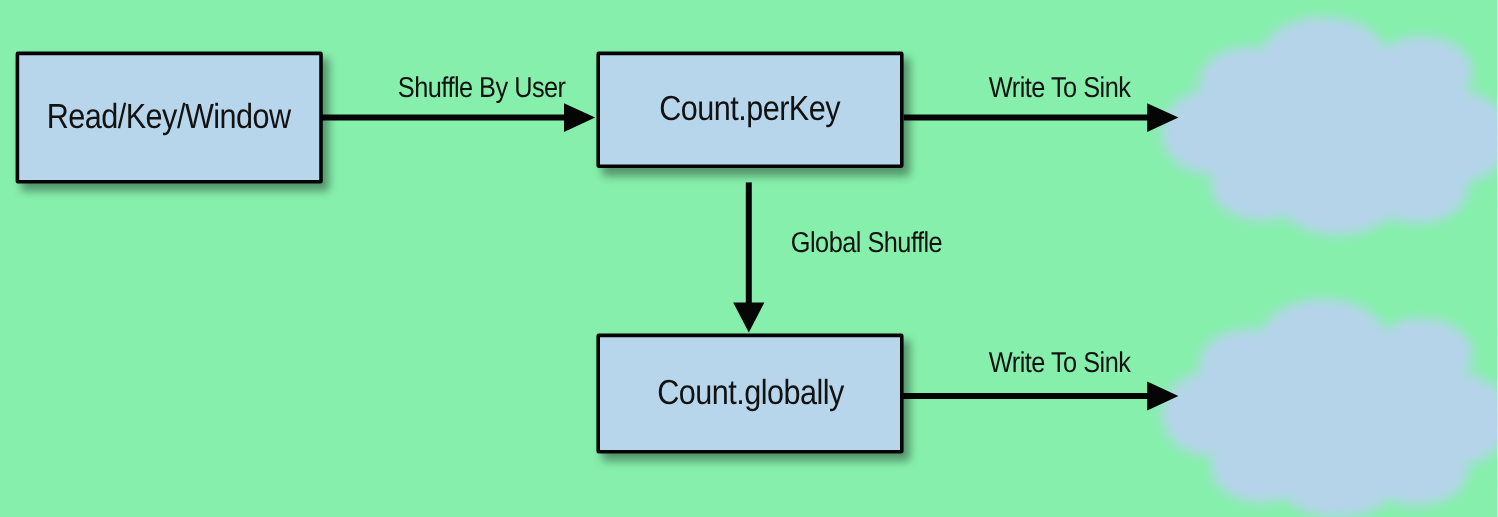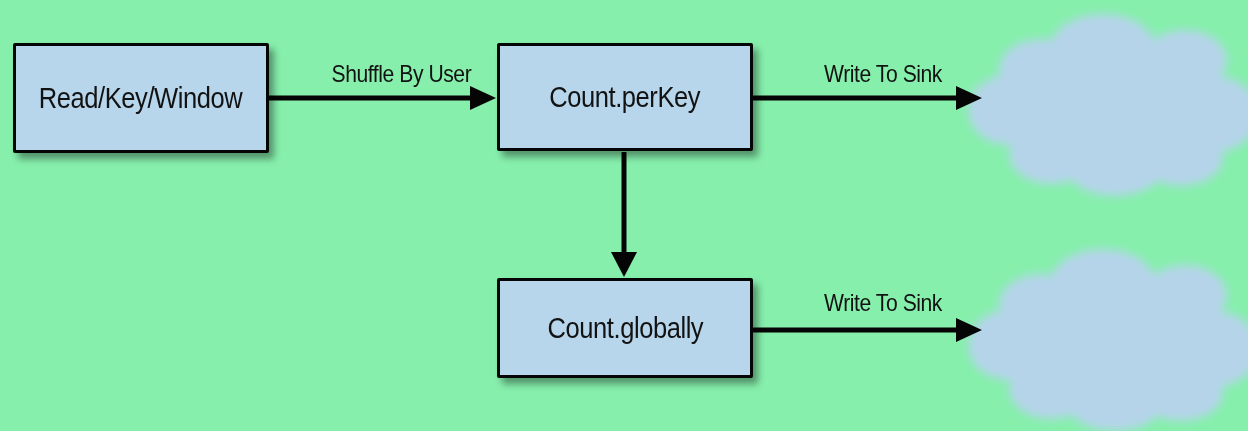--- a/index.html
+++ b/index.html
@@ -92,34 +92,37 @@
     <polygon points="611,252 637,252 624,277" fill="#050505"></polygon>
 
     <line x1="752" y1="330" x2="958" y2="330" stroke="#050505" stroke-width="5"></line>
     <polygon points="956,318 982,330 956,342" fill="#050505"></polygon>
   </svg>
 
   <div class="node" style="left:13px; top:43px; width:256px; height:110px;">
     <span class="lbl">Read/Key/Window</span>
   </div>
 
-  <div class="node" style="left:497px; top:43px; width:256px; height:108px;">
+  <div class="node" style="left:497px; top:43px; width:256px; height:97px;">
     <span class="lbl">Count.perKey</span>
   </div>
 
   <div class="node" style="left:497px; top:278px; width:256px; height:100px;">
     <span class="lbl">Count.globally</span>
   </div>
 
   <div class="edge-label centered" style="left:266px; top:57px; width:220px;">
     <span class="lbl">Shuffle By User</span>
   </div>
 
   <div class="edge-label centered" style="left:758px; top:57px; width:200px;">
     <span class="lbl">Write To Sink</span>
   </div>
 
+  <div class="edge-label" style="left:634px; top:186px;">
+    <span class="lbl" style="transform-origin:left center;">Global Shuffle</span>
+  </div>
 
   <div class="edge-label centered" style="left:758px; top:286px; width:200px;">
     <span class="lbl">Write To Sink</span>
   </div>
 
 </div>
 
 </body></html>

